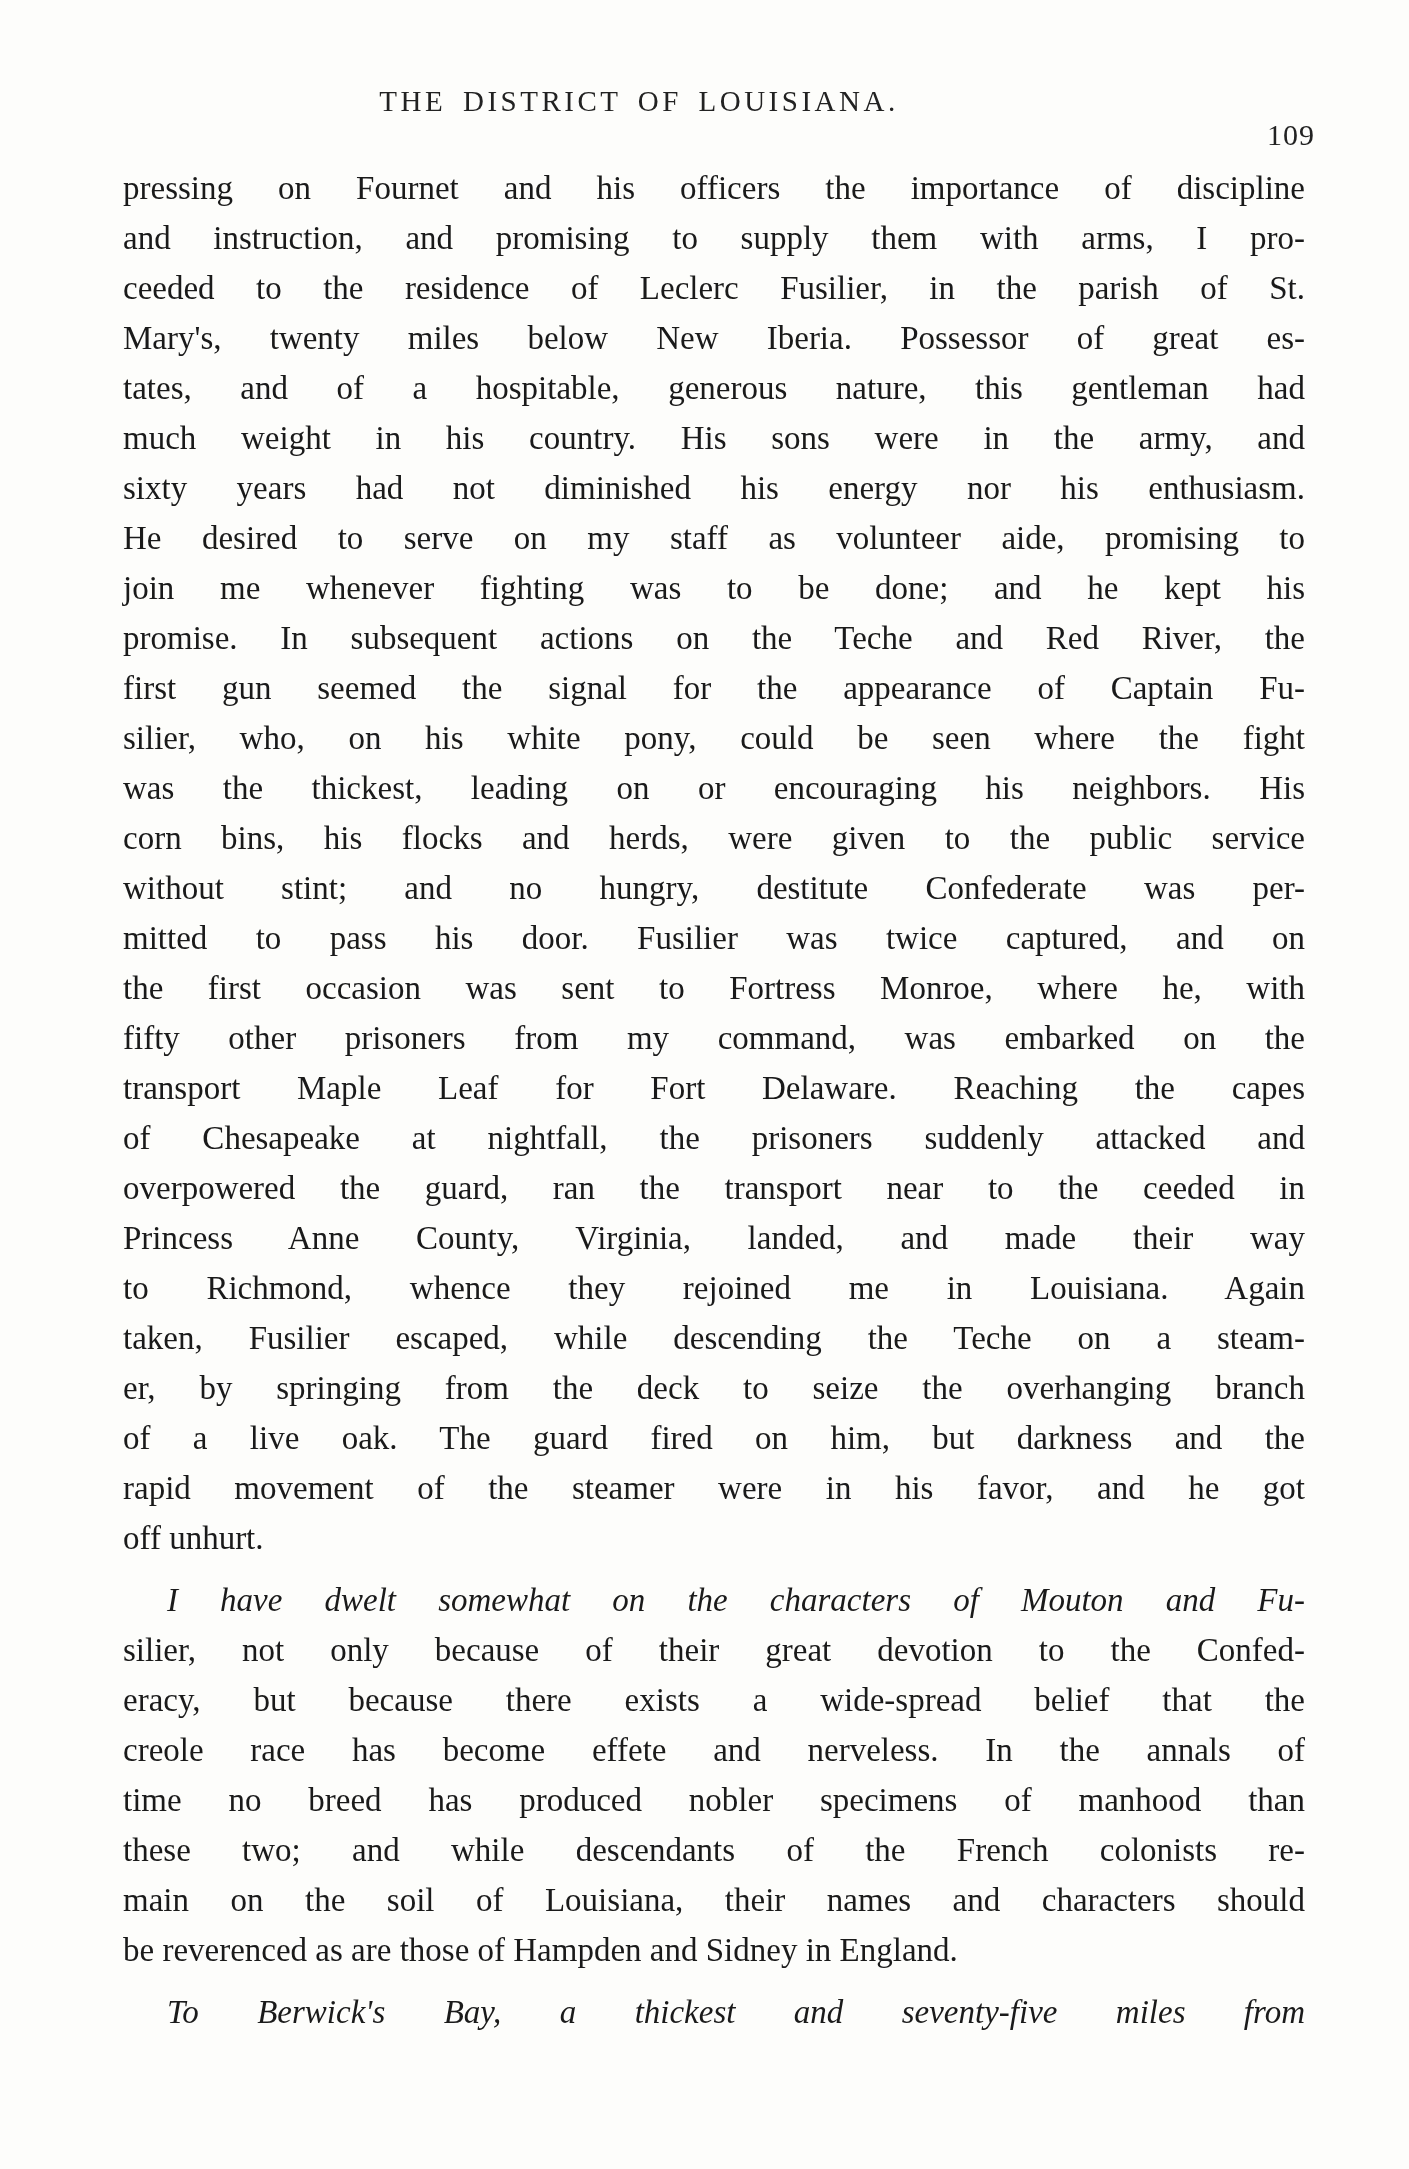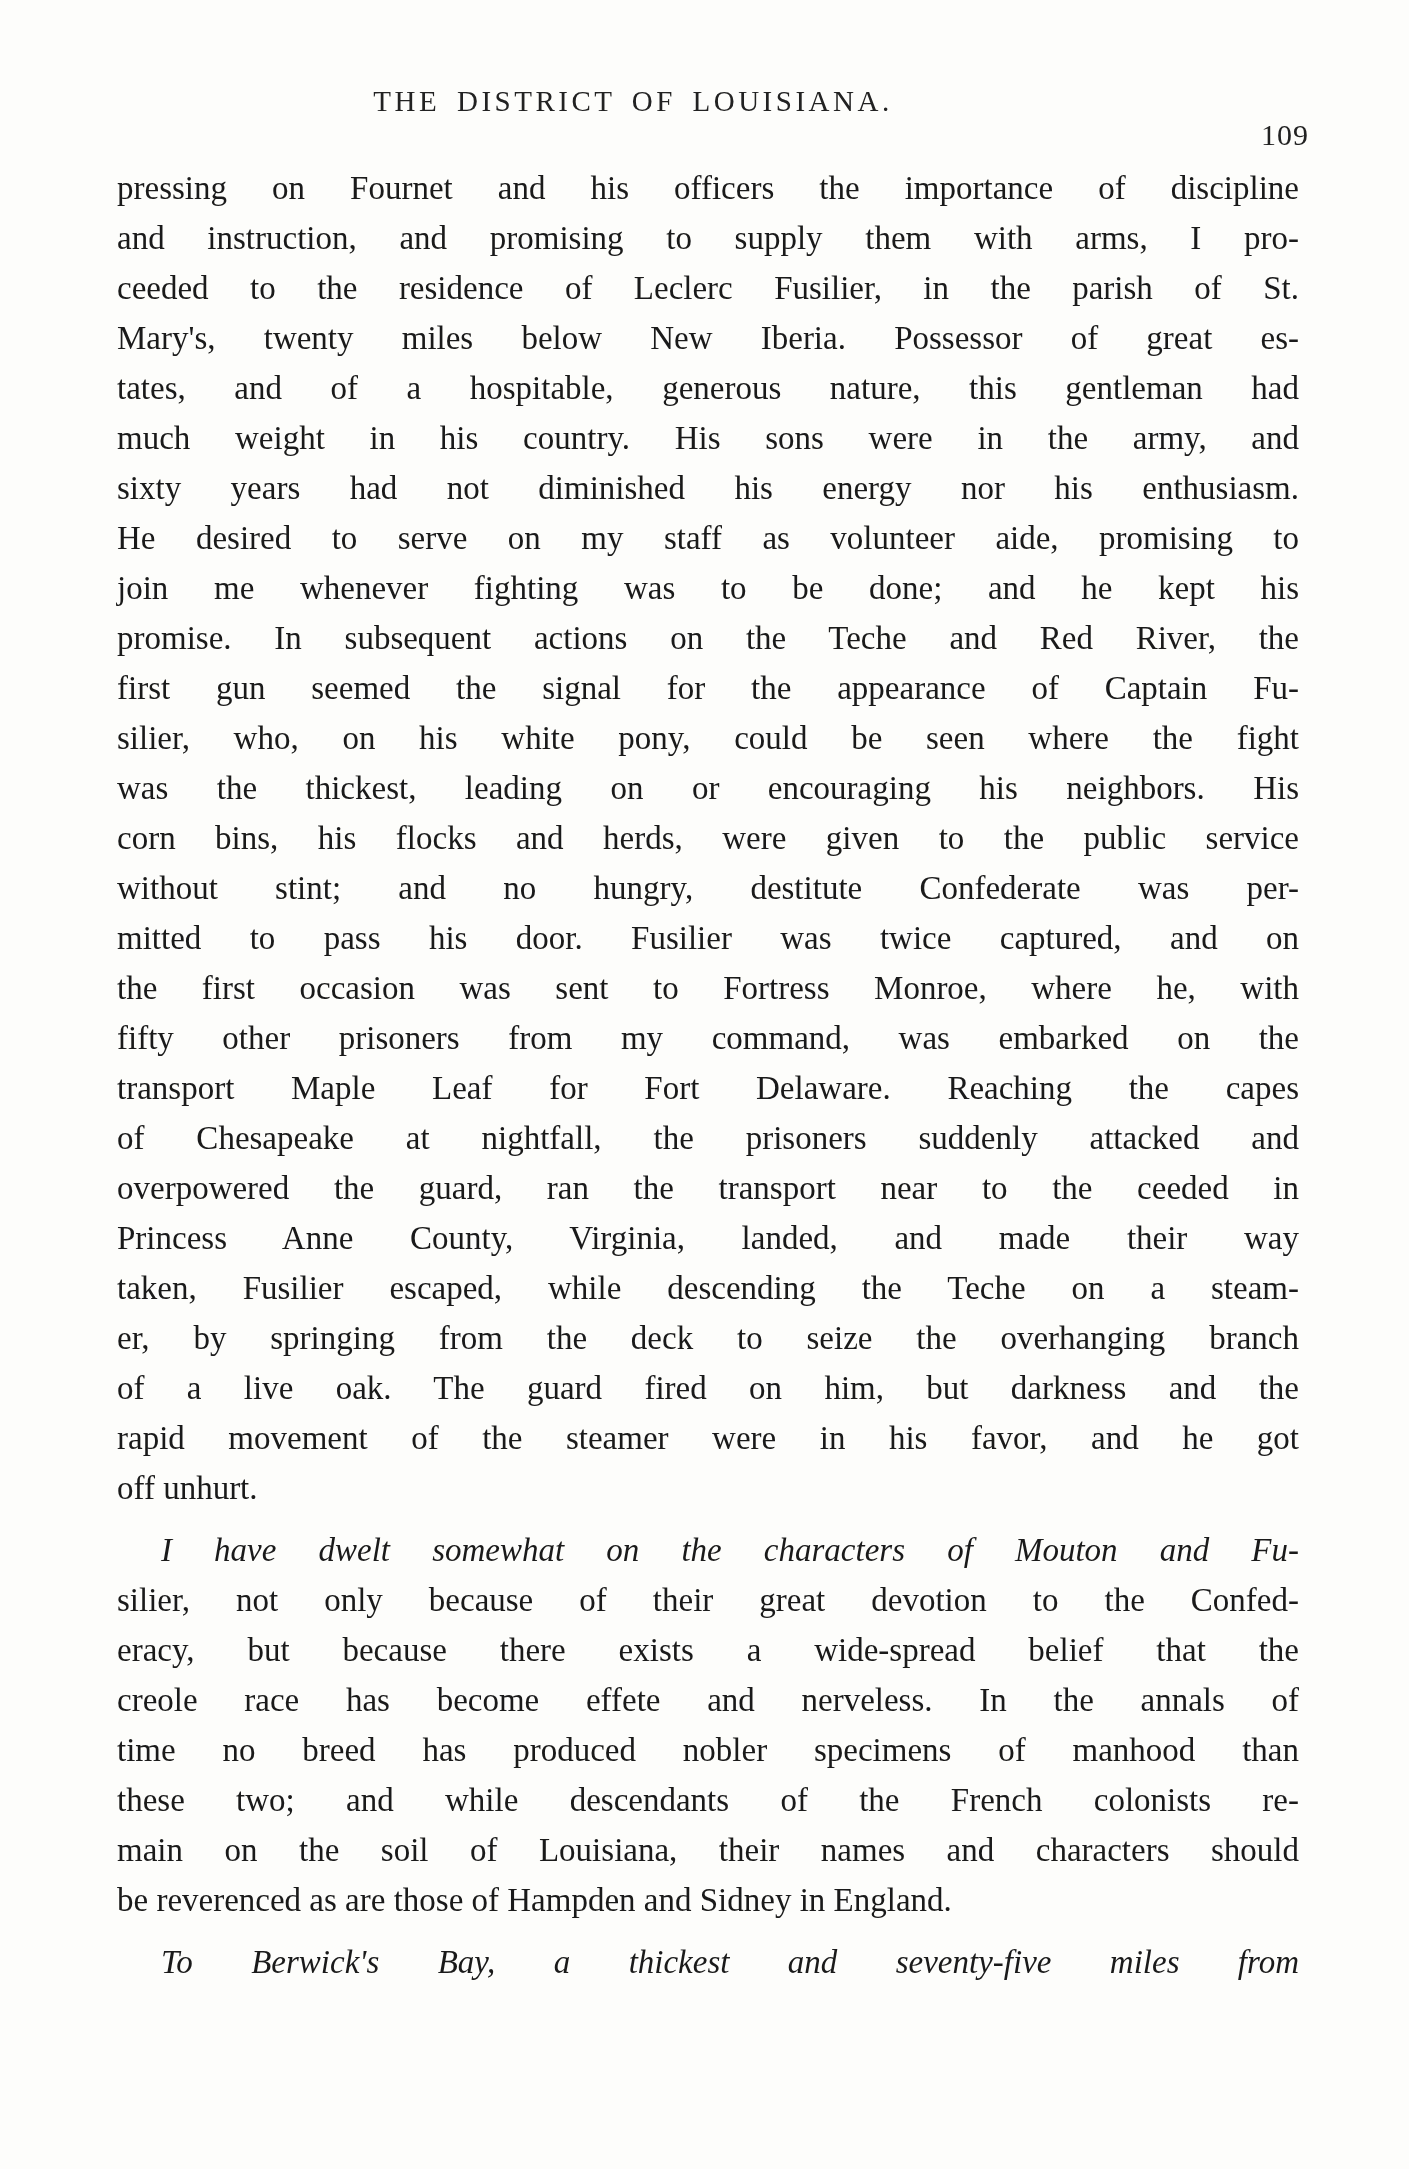--- a/index.html
+++ b/index.html
@@ -15,21 +15,21 @@
   .page {
     position: relative;
     width: 1409px;
     height: 2169px;
     background: #fdfdfb;
     color: #1b1b1b;
     overflow: hidden;
   }
   .content {
     position: absolute;
-    left: 105px;
+    left: 111px;
     top: 85px;
     width: 1206px;
   }
   .page-header {
     position: relative;
     height: 40px;
     font-size: 29px;
     color: #222;
   }
   .running-title {
@@ -96,20 +96,21 @@
           <div class="line">was the thickest, leading on or encouraging his neighbors. His</div>
           <div class="line">corn bins, his flocks and herds, were given to the public service</div>
           <div class="line">without stint; and no hungry, destitute Confederate was per-</div>
           <div class="line">mitted to pass his door. Fusilier was twice captured, and on</div>
           <div class="line">the first occasion was sent to Fortress Monroe, where he, with</div>
           <div class="line">fifty other prisoners from my command, was embarked on the</div>
           <div class="line">transport Maple Leaf for Fort Delaware. Reaching the capes</div>
           <div class="line">of Chesapeake at nightfall, the prisoners suddenly attacked and</div>
           <div class="line">overpowered the guard, ran the transport near to the ceeded in</div>
           <div class="line">Princess Anne County, Virginia, landed, and made their way</div>
+          <div class="line">to Richmond, whence they rejoined me in Louisiana. Again</div>
           <div class="line">taken, Fusilier escaped, while descending the Teche on a steam-</div>
           <div class="line">er, by springing from the deck to seize the overhanging branch</div>
           <div class="line">of a live oak. The guard fired on him, but darkness and the</div>
           <div class="line">rapid movement of the steamer were in his favor, and he got</div>
           <div class="line lastline">off unhurt.</div>
         </div>
         <div class="paragraph">
           <div class="line indent">I have dwelt somewhat on the characters of Mouton and Fu-</div>
           <div class="line">silier, not only because of their great devotion to the Confed-</div>
           <div class="line">eracy, but because there exists a wide-spread belief that the</div>

